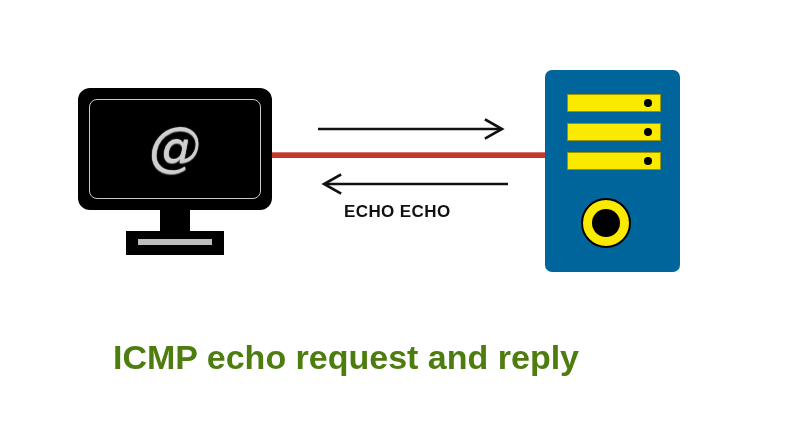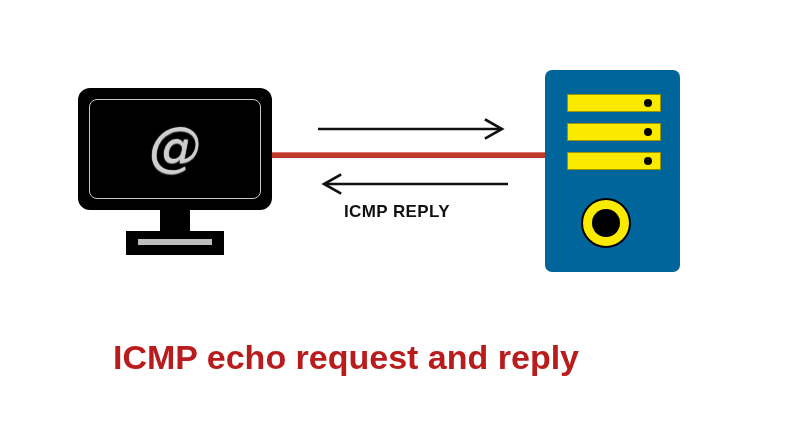--- a/index.html
+++ b/index.html
@@ -193,21 +193,21 @@
 
   .caption {
     position: absolute;
     left: 0;
     top: 338px;
     width: 692px;
     text-align: center;
     font-family: "Liberation Sans", sans-serif;
     font-size: 34px;
     font-weight: 700;
-    color: #b91c1c;
+    color: #4d7c0f;
     white-space: nowrap;
   }
 </style>
 </head>
 <body>
 
 <div id="stage">
 
   <div class="monitor">
     <div class="monitor-frame"></div>
@@ -225,21 +225,21 @@
   <svg class="arrow-svg" id="arrow-request-svg" width="190" height="22" viewBox="0 0 190 22">
     <line class="arrow-line" x1="0" y1="11" x2="182" y2="11"></line>
     <polyline class="arrow-head" points="168,2 184,11 168,20"></polyline>
   </svg>
 
   <svg class="arrow-svg" id="arrow-reply-svg" width="190" height="22" viewBox="0 0 190 22">
     <line class="arrow-line" x1="8" y1="11" x2="190" y2="11"></line>
     <polyline class="arrow-head" points="22,2 6,11 22,20"></polyline>
   </svg>
 
-  <div class="flow-label" id="label-echo-reply">ICMP REPLY</div>
+  <div class="flow-label" id="label-echo-reply">ECHO ECHO</div>
 
   <div class="server">
     <div class="server-body">
       <div class="bay b1">
         <span class="bay-led"></span>
       </div>
       <div class="bay b2">
         <span class="bay-led"></span>
       </div>
       <div class="bay b3">

